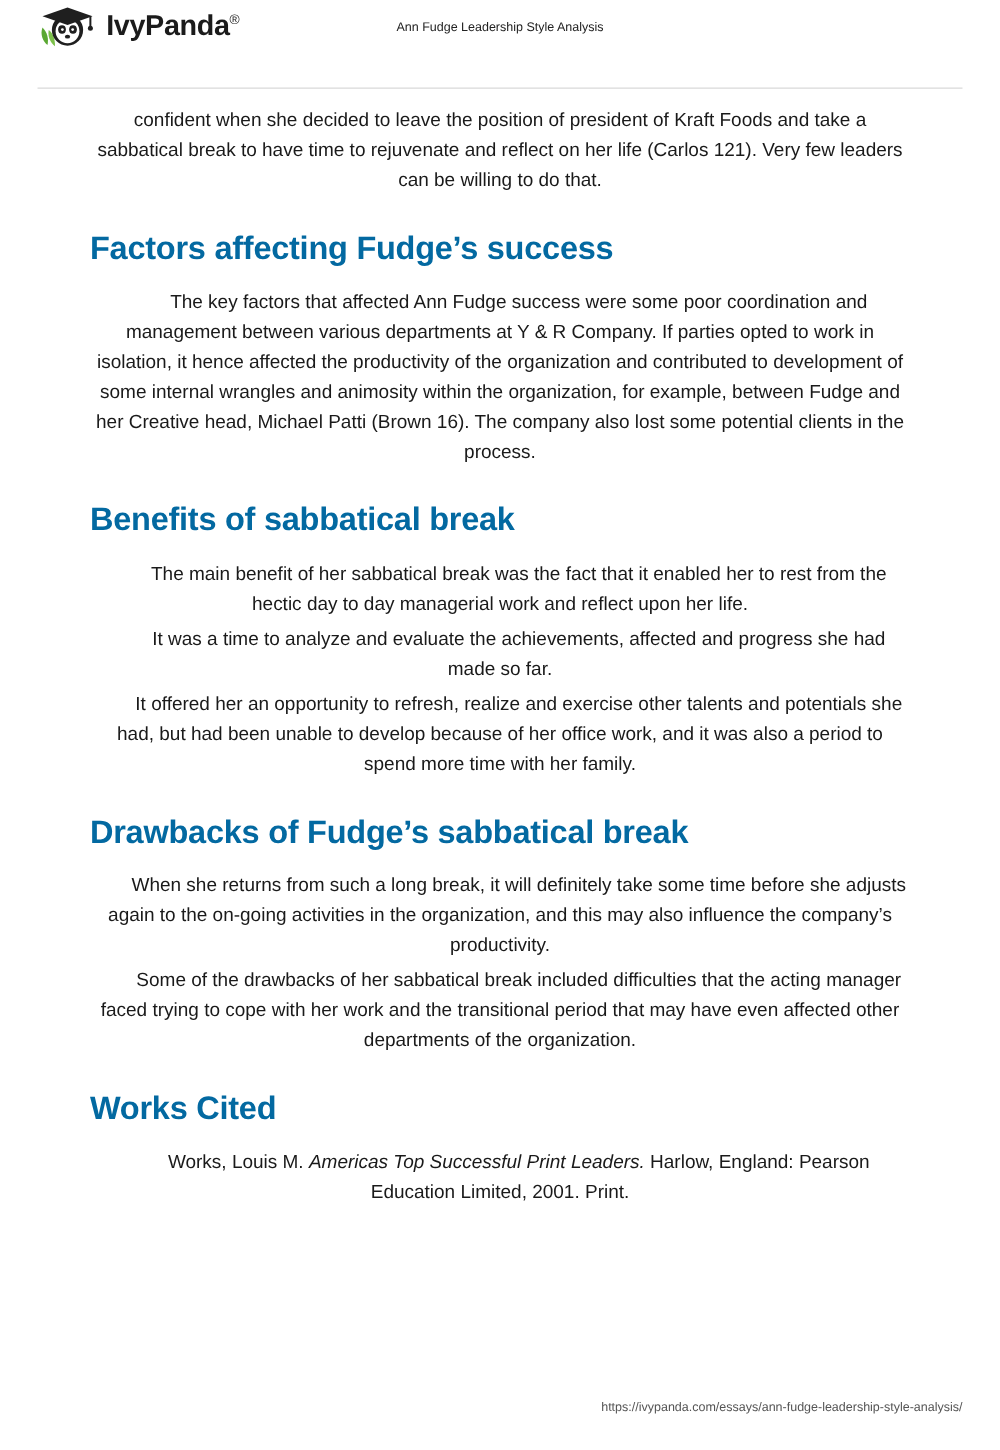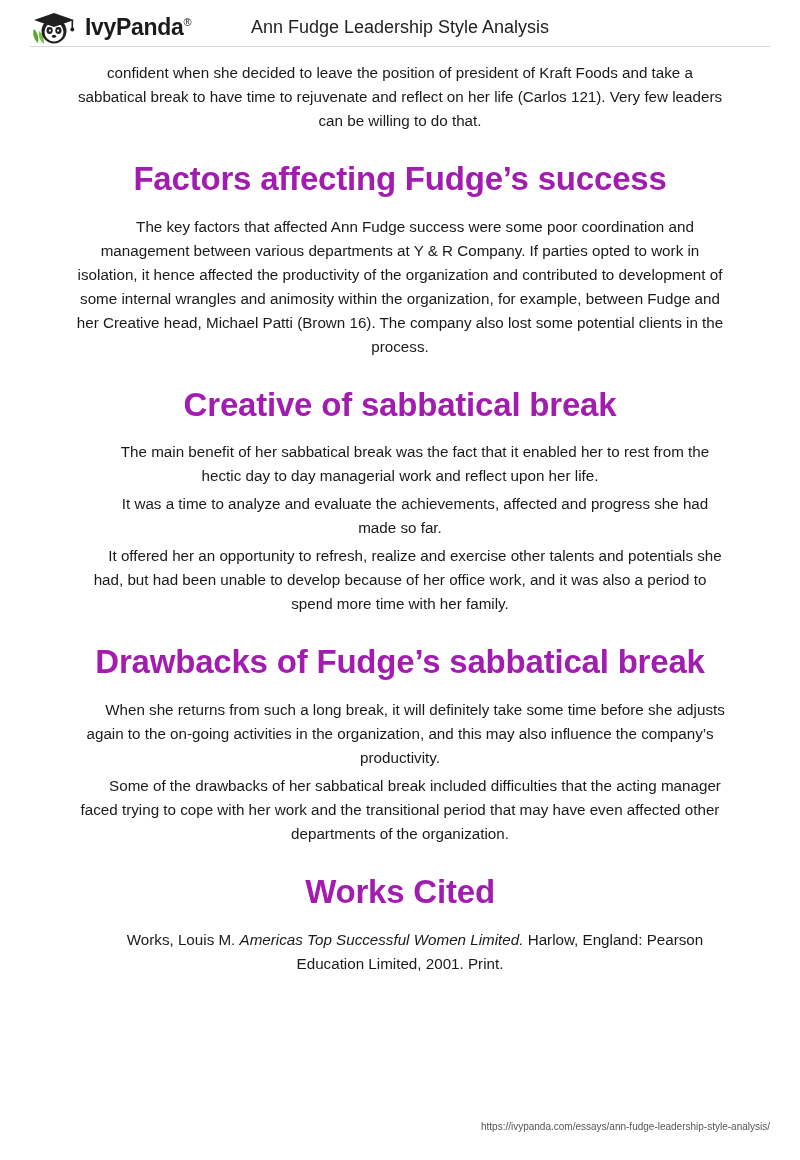--- a/index.html
+++ b/index.html
@@ -18,23 +18,23 @@
   .page {
     width: 800px;
     height: 1160px;
     position: relative;
     background: #ffffff;
     box-sizing: border-box;
   }
 
   
   .header {
-    height: 47px;
+    height: 71px;
     display: flex;
-    align-items: flex-end;
+    align-items: flex-start;
     position: relative;
     padding: 0 30px;
     box-sizing: border-box;
   }
   .brand {
     display: flex;
     align-items: center;
     gap: 9px;
   }
   .logo-mark {
@@ -55,21 +55,21 @@
     font-size: 11px;
     vertical-align: super;
     font-weight: normal;
   }
   .doc-title {
     position: absolute;
     left: 0;
     right: 0;
     top: 17px;
     text-align: center;
-    font-size: 18px;
+    font-size: 10px;
     color: #222;
     pointer-events: none;
   }
   .header-rule {
     position: absolute;
     left: 30px;
     right: 30px;
     bottom: 0;
     height: 1px;
     background: #d9d9d9;
@@ -85,27 +85,26 @@
     line-height: 1.58;
     margin: 0 0 4px 0;
     color: #1a1a1a;
     text-indent: 0;
     text-align: center;
   }
   p.para.indent {
     text-indent: 30px;
   }
   h2.heading {
-    font-size: 33px;
+    font-size: 26px;
     font-weight: bold;
     margin: 26px 0 16px 0;
-    color: #a21caf;
+    color: #0369a1;
     letter-spacing: -0.2px;
     line-height: 1.2;
-    text-align: center;
   }
   .gap-top {
     margin-top: 8px;
   }
   .cite i { font-style: italic; }
 
   
   .footer-url {
     position: absolute;
     right: 30px;
@@ -148,29 +147,29 @@
     <div class="header-rule"></div>
   </div>
 
   <div class="content">
 
     <p class="para">confident when she decided to leave the position of president of Kraft Foods and take a sabbatical break to have time to rejuvenate and reflect on her life (Carlos 121). Very few leaders can be willing to do that.</p>
 
     <h2 class="heading">Factors affecting Fudge’s success</h2>
     <p class="para indent">The key factors that affected Ann Fudge success were some poor coordination and management between various departments at Y &amp; R Company. If parties opted to work in isolation, it hence affected the productivity of the organization and contributed to development of some internal wrangles and animosity within the organization, for example, between Fudge and her Creative head, Michael Patti (Brown 16). The company also lost some potential clients in the process.</p>
 
-    <h2 class="heading">Creative of sabbatical break</h2>
+    <h2 class="heading">Benefits of sabbatical break</h2>
     <p class="para indent">The main benefit of her sabbatical break was the fact that it enabled her to rest from the hectic day to day managerial work and reflect upon her life.</p>
     <p class="para indent gap-top">It was a time to analyze and evaluate the achievements, affected and progress she had made so far.</p>
     <p class="para indent gap-top">It offered her an opportunity to refresh, realize and exercise other talents and potentials she had, but had been unable to develop because of her office work, and it was also a period to spend more time with her family.</p>
 
     <h2 class="heading">Drawbacks of Fudge’s sabbatical break</h2>
     <p class="para indent gap-top">When she returns from such a long break, it will definitely take some time before she adjusts again to the on-going activities in the organization, and this may also influence the company’s productivity.</p>
     <p class="para indent">Some of the drawbacks of her sabbatical break included difficulties that the acting manager faced trying to cope with her work and the transitional period that may have even affected other departments of the organization.</p>
 
     <h2 class="heading">Works Cited</h2>
-    <p class="para indent cite"><span>Works, Louis M. </span><i>Americas Top Successful Women Limited.</i><span> Harlow, England: Pearson Education Limited, 2001. Print.</span></p>
+    <p class="para indent cite"><span>Works, Louis M. </span><i>Americas Top Successful Print Leaders.</i><span> Harlow, England: Pearson Education Limited, 2001. Print.</span></p>
 
   </div>
 
   <a class="footer-url" href="#">https://ivypanda.com/essays/ann-fudge-leadership-style-analysis/</a>
 
 </div>
 
 </body></html>

